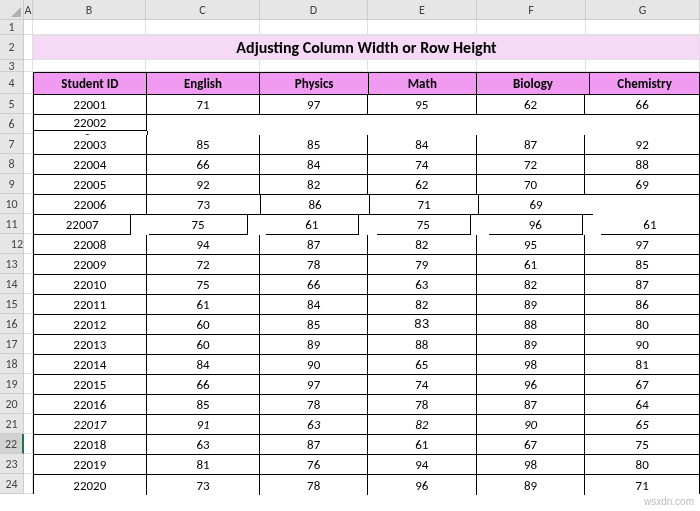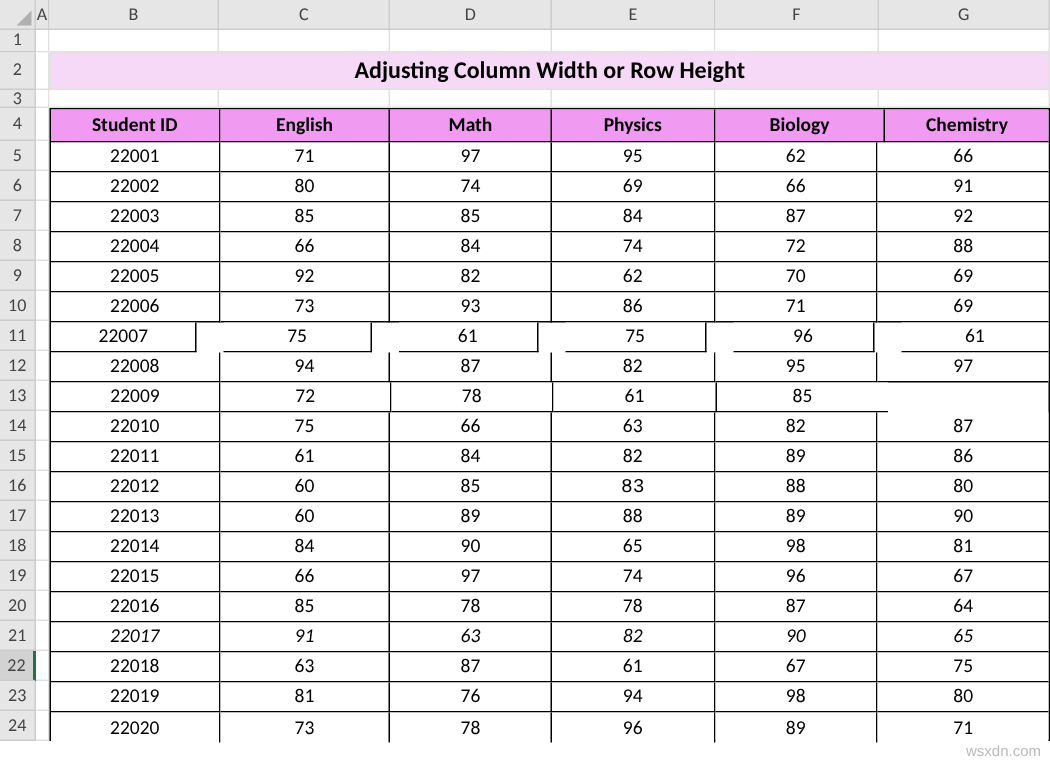--- a/index.html
+++ b/index.html
@@ -110,21 +110,21 @@
       </div>
       <div class="rowhead" style="height: 20px;">
         <span>9</span>
       </div>
       <div class="rowhead" style="height: 20px;">
         <span>10</span>
       </div>
       <div class="rowhead" style="height: 20px;">
         <span>11</span>
       </div>
-      <div class="rowhead" style="height: 20px;">
+      <div class="rowhead" style="height: 20px; justify-content: flex-end;">
         <span>12</span>
       </div>
       <div class="rowhead" style="height: 20px;">
         <span>13</span>
       </div>
       <div class="rowhead" style="height: 20px;">
         <span>14</span>
       </div>
       <div class="rowhead" style="height: 20px;">
         <span>15</span>
@@ -199,26 +199,26 @@
         <span>Adjusting Column Width or Row Height</span>
       </div>
       <div class="dtable" style="left: 9px; top: 52px; width: 667px; height: 422px;">
         <div class="drow" style="height: 22px;">
           <div class="dcell dhead" style="width: 113px; height: 100%;">
             <span>Student ID</span>
           </div>
           <div class="dcell dhead" style="width: 114px; height: 100%;">
             <span>English</span>
           </div>
+          <div class="dcell dhead" style="width: 109px; height: 100%;">
+            <span>Physics</span>
+          </div>
           <div class="dcell dhead" style="width: 108px; height: 100%;">
             <span>Math</span>
           </div>
-          <div class="dcell dhead" style="width: 109px; height: 100%;">
-            <span>Physics</span>
-          </div>
           <div class="dcell dhead" style="width: 114px; height: 100%;">
             <span>Biology</span>
           </div>
           <div class="dcell dhead" style="width: 109px; height: 100%;">
             <span>Chemistry</span>
           </div>
         </div>
         <div class="drow" style="height: 20px;">
           <div class="dcell" style="width: 113px; height: 100%;">
             <span>22001</span>
@@ -232,21 +232,21 @@
           <div class="dcell" style="width: 109px; height: 100%;">
             <span>95</span>
           </div>
           <div class="dcell" style="width: 109px; height: 100%;">
             <span>62</span>
           </div>
           <div class="dcell" style="width: 114px; height: 100%;">
             <span>66</span>
           </div>
         </div>
-        <div class="drow" style="height: 20px;">
+        <div class="drow" style="height: 20px; flex-direction: column;">
           <div class="dcell" style="width: 113px; height: 100%;">
             <span>22002</span>
           </div>
           <div class="dcell" style="width: 114px; height: 100%;">
             <span>80</span>
           </div>
           <div class="dcell" style="width: 108px; height: 100%;">
             <span>74</span>
           </div>
           <div class="dcell" style="width: 109px; height: 100%;">
@@ -319,23 +319,20 @@
             <span>69</span>
           </div>
         </div>
         <div class="drow" style="height: 20px;">
           <div class="dcell" style="width: 113px; height: 100%;">
             <span>22006</span>
           </div>
           <div class="dcell" style="width: 114px; height: 100%;">
             <span>73</span>
           </div>
-          <div class="dcell" style="width: 108px; height: 100%;">
-            <span>93</span>
-          </div>
           <div class="dcell" style="width: 109px; height: 100%;">
             <span>86</span>
           </div>
           <div class="dcell" style="width: 109px; height: 100%;">
             <span>71</span>
           </div>
           <div class="dcell" style="width: 114px; height: 100%;">
             <span>69</span>
           </div>
         </div>
@@ -381,20 +378,23 @@
         </div>
         <div class="drow" style="height: 20px;">
           <div class="dcell" style="width: 113px; height: 100%;">
             <span>22009</span>
           </div>
           <div class="dcell" style="width: 114px; height: 100%;">
             <span>72</span>
           </div>
           <div class="dcell" style="width: 108px; height: 100%;">
             <span>78</span>
+          </div>
+          <div class="dcell" style="width: 109px; height: 100%;">
+            <span>79</span>
           </div>
           <div class="dcell" style="width: 109px; height: 100%;">
             <span>61</span>
           </div>
           <div class="dcell" style="width: 114px; height: 100%;">
             <span>85</span>
           </div>
         </div>
         <div class="drow" style="height: 20px;">
           <div class="dcell" style="width: 113px; height: 100%;">

